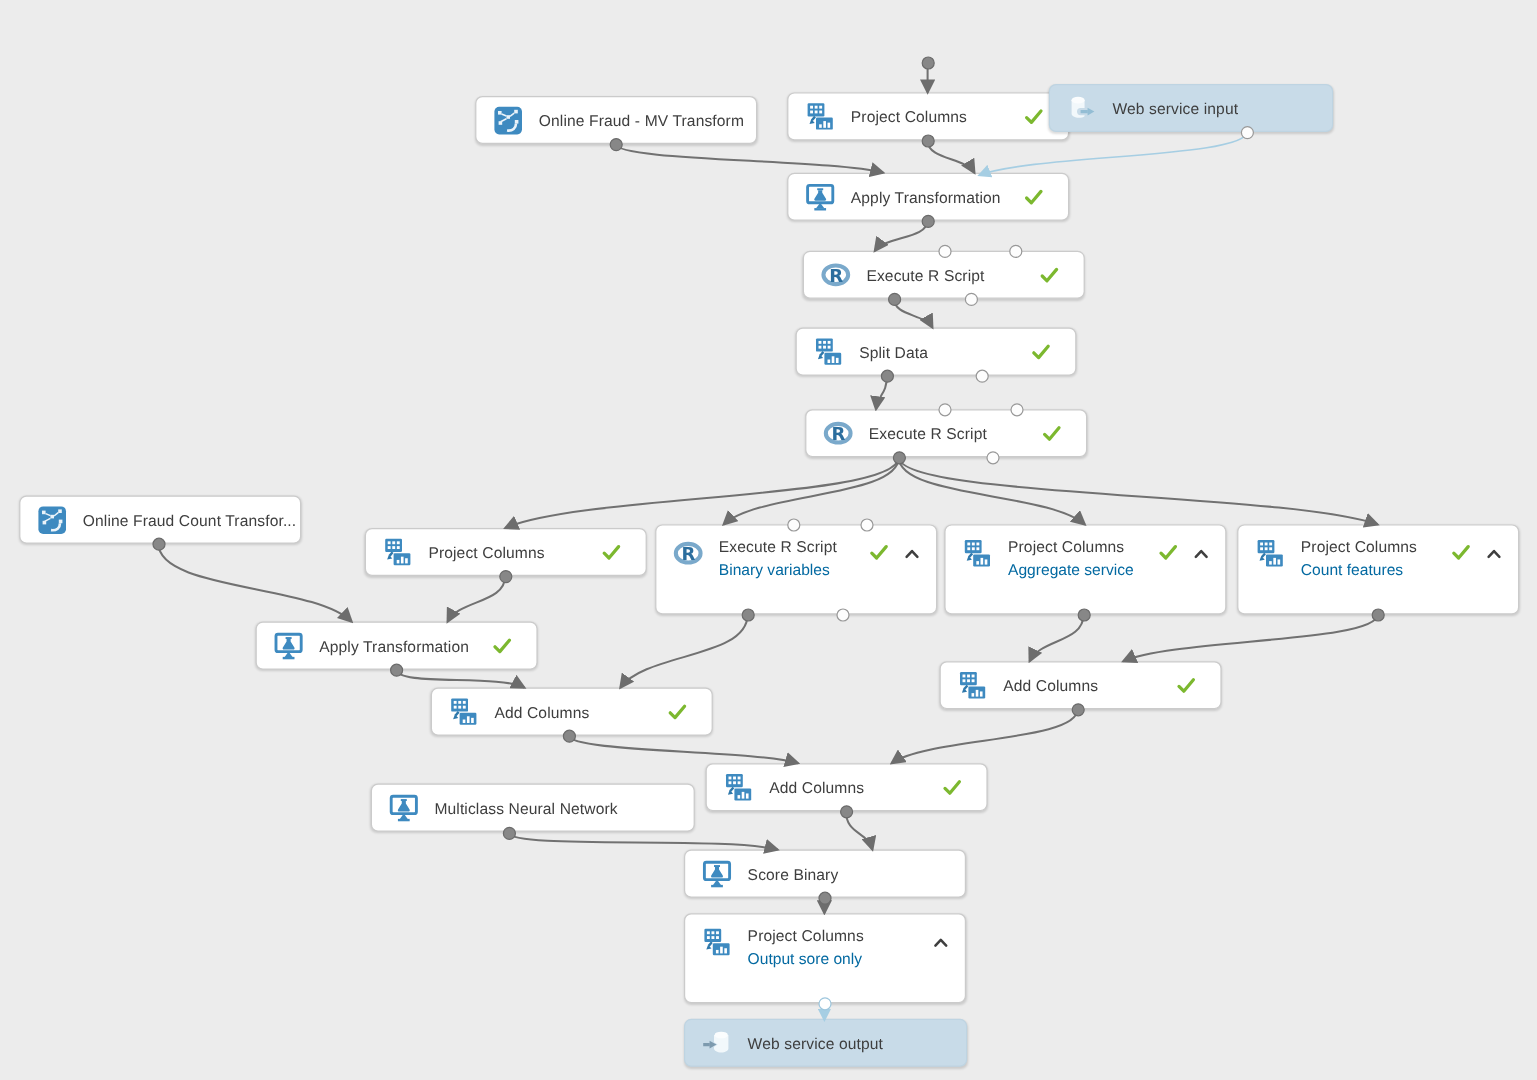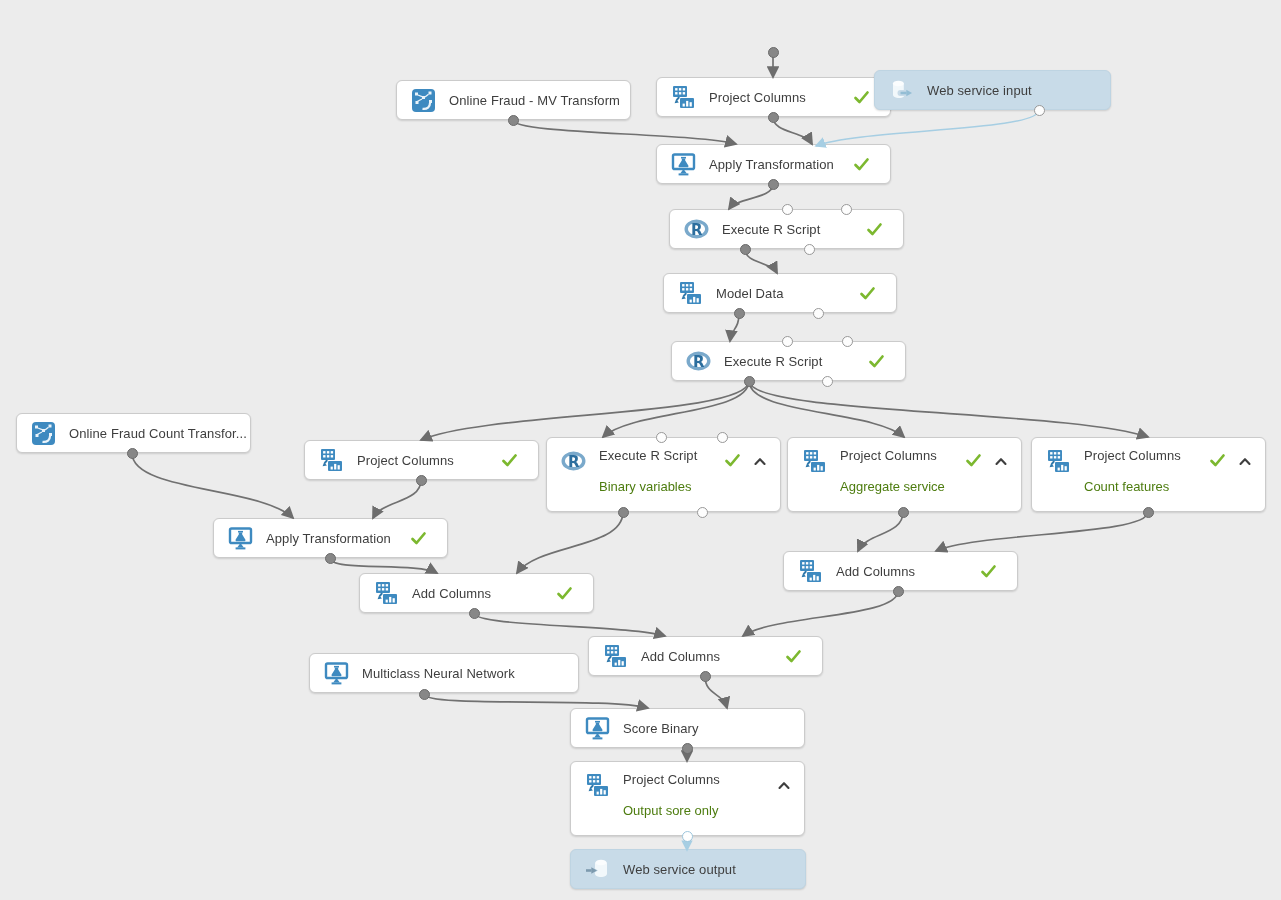--- a/index.html
+++ b/index.html
@@ -14,21 +14,21 @@
     background:#ffffff;border:1px solid #cbcbcb;border-radius:6px;
     box-shadow:0 1px 2px rgba(0,0,0,.14);
     display:flex;align-items:center;padding:0 13px;cursor:pointer;
   }
   .node.expanded{align-items:flex-start;padding-top:10px;}
   .node.webservice{background:#c8dbe8;border-color:#bed4e2;}
   .nicon{width:27px;height:27px;margin-right:12px;flex:none;}
   .nicon svg{width:100%;height:100%;display:block;}
   .titles{display:flex;flex-direction:column;min-width:0;}
   .title{font-size:13px;color:#3e3e3e;white-space:nowrap;letter-spacing:.1px;}
-  .subtitle{font-size:13px;color:#4d7c0f;margin-top:16px;white-space:nowrap;}
+  .subtitle{font-size:13px;color:#0369a1;margin-top:4px;white-space:nowrap;}
   .status{position:absolute;right:20px;top:11px;width:17px;height:17px;}
   .node.has-chevron .status{right:39px;}
   .node.expanded .status{top:14px;}
   .status svg,.chev svg{width:100%;height:100%;display:block;}
   .chev{position:absolute;right:14px;top:15px;width:12px;height:12px;}
   .node.expanded .chev{top:18px;}
   .port{
     position:absolute;width:11px;height:11px;border-radius:50%;
     box-sizing:border-box;margin:-5.5px 0 0 -5.5px;z-index:3;cursor:crosshair;
   }
@@ -200,21 +200,21 @@
           <path d="M4.6 19.3 L8.9 18.4 L6.1 15.2 Z" fill="#2e78ab"></path>
           <rect x="10" y="14" width="14" height="10" rx="1" fill="#3e8ac0"></rect>
           <g fill="#fff">
             <rect x="12.6" y="19.6" width="2.2" height="2.9"></rect>
             <rect x="16.1" y="16.9" width="2.2" height="5.6"></rect>
             <rect x="19.6" y="18.2" width="2.2" height="4.3"></rect>
           </g>
         </svg>
       </span>
       <span class="titles">
-        <span class="title">Model Data</span>
+        <span class="title">Split Data</span>
       </span>
       <span class="status">
         <svg viewBox="0 0 17 17">
           <polyline points="2.5,9 6.5,13 14.5,3.5" fill="none" stroke="#7cb82f" stroke-width="2.7" stroke-linecap="round" stroke-linejoin="round"></polyline>
         </svg>
       </span>
     </div>
     <span class="port connected" style="left: 739px; top: 313px;"></span>
     <span class="port empty" style="left: 818px; top: 313px;"></span>
     <div class="node" style="left: 671px; top: 341px; width: 235px; height: 40px;">

